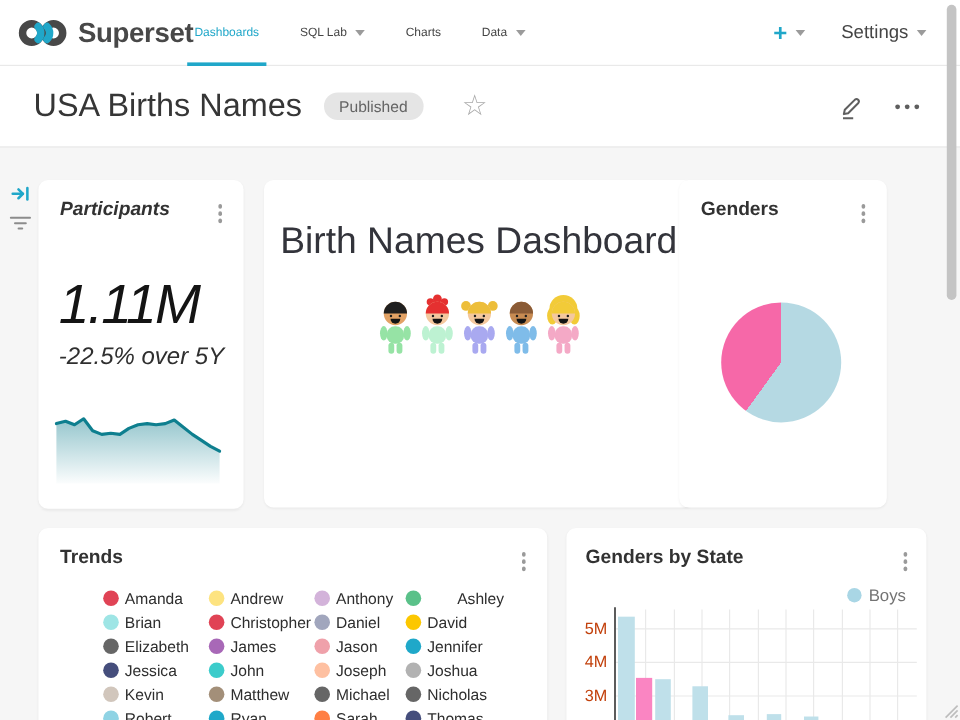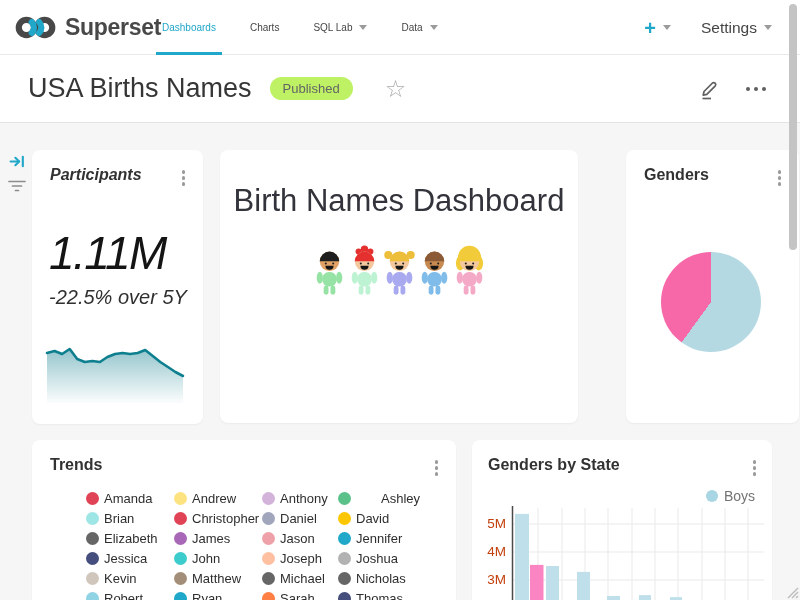--- a/index.html
+++ b/index.html
@@ -17,32 +17,32 @@
   .nav-item.active{color:#20A7C9;}
   .nav-item.active::after{content:"";position:absolute;left:-4px;right:-4px;bottom:0;height:3px;background:#20A7C9;}
   .caret{width:0;height:0;border-left:4px solid transparent;border-right:4px solid transparent;border-top:5px solid #9B9B9B;display:inline-block;margin-left:7px;}
   .nav-right{position:absolute;right:28px;top:0;height:55px;display:flex;align-items:center;gap:8px;}
   .plus{color:#20A7C9;font-size:20px;font-weight:bold;line-height:1;}
   .settings{font-size:15.5px;color:#454545;margin-left:22px;}
   .hgroup{display:flex;align-items:center;cursor:pointer;}
   
   .titlebar{position:absolute;left:0;top:55px;width:800px;height:68px;background:#fff;border-bottom:1px solid #E4E4E4;box-sizing:border-box;display:flex;align-items:center;padding-left:28px;z-index:4;}
   .page-title{font-size:27px;font-weight:400;color:#363636;margin:0;}
-  .badge{margin-left:18px;background:#bef264;color:#646464;font-size:13px;padding:4px 13px;border-radius:12px;cursor:pointer;}
+  .badge{margin-left:18px;background:#e5e5e5;color:#646464;font-size:13px;padding:4px 13px;border-radius:12px;cursor:pointer;}
   .fav-star{margin-left:32px;font-size:24px;color:#ABABAB;cursor:pointer;line-height:1;}
   .titlebar-actions{position:absolute;right:30px;top:0;height:68px;display:flex;align-items:center;gap:20px;}
   .dots-h{display:flex;gap:3.5px;cursor:pointer;padding:4px;}
   .dots-h i{width:4.5px;height:4.5px;border-radius:50%;background:#5E5E5E;}
   
   .rail-icon{position:absolute;cursor:pointer;}
   
   .card{position:absolute;background:#fff;border-radius:8px;box-shadow:0 1px 2px rgba(0,0,0,0.05);}
   #card-participants{left:32px;top:150px;width:171px;height:274px;font-style:italic;}
   #card-header{left:220px;top:150px;width:358px;height:273px;}
-  #card-genders{left:626px;top:150px;width:173px;height:273px;}
+  #card-genders{left:566px;top:150px;width:173px;height:273px;}
   #card-trends{left:32px;top:440px;width:424px;height:235px;}
   #card-gbs{left:472px;top:440px;width:300px;height:235px;}
   .card-title{position:absolute;left:18px;top:16px;font-size:16px;font-weight:600;color:#323232;}
   .kebab{position:absolute;right:15px;top:17px;display:flex;flex-direction:column;gap:2.5px;cursor:pointer;padding:3px;}
   .kebab i{width:3.5px;height:3.5px;border-radius:50%;background:#9A9A9A;}
   
   .big-number{position:absolute;left:17px;top:76px;font-size:46px;font-weight:500;color:#141414;letter-spacing:-1.5px;}
   .subheader{position:absolute;left:17px;top:136px;font-size:20px;color:#2F2F2F;}
   .spark{position:absolute;left:12px;top:190px;}
   
@@ -75,25 +75,25 @@
       <path d="M18.6 9.4 A8 8 0 0 1 18.6 20.6" stroke="#20A7C9" stroke-width="6.5" fill="none" stroke-linecap="round"></path>
       <path d="M26.3 20.6 A8 8 0 0 0 26.3 9.4" stroke="#20A7C9" stroke-width="6.5" fill="none" stroke-linecap="round"></path>
     </svg>
     <span class="brand-text">Superset</span>
   </div>
   <div class="nav">
       <div class="nav-item active">
         <span>Dashboards</span>
       </div>
       <div class="nav-item">
-        <span>Charts</span>
+        <span>SQL Lab</span>
+        <span class="caret"></span>
       </div>
       <div class="nav-item">
-        <span>SQL Lab</span>
-        <span class="caret"></span>
+        <span>Charts</span>
       </div>
       <div class="nav-item">
         <span>Data</span>
         <span class="caret"></span>
       </div>
     </div>
   <div class="nav-right">
     <span class="hgroup">
       <span class="plus">+</span>
       <span class="caret"></span>

